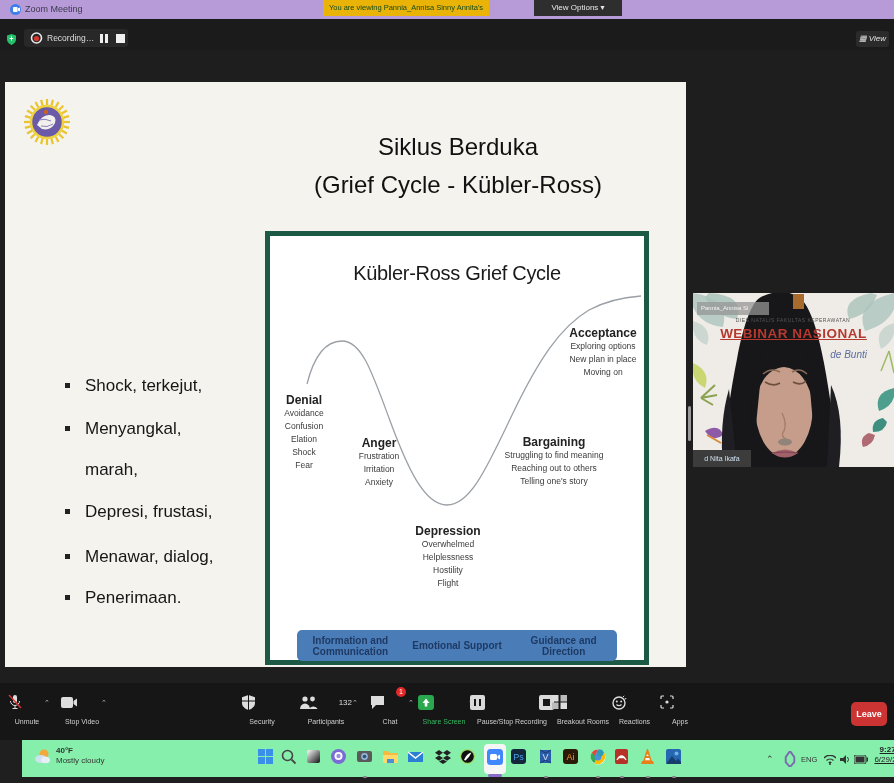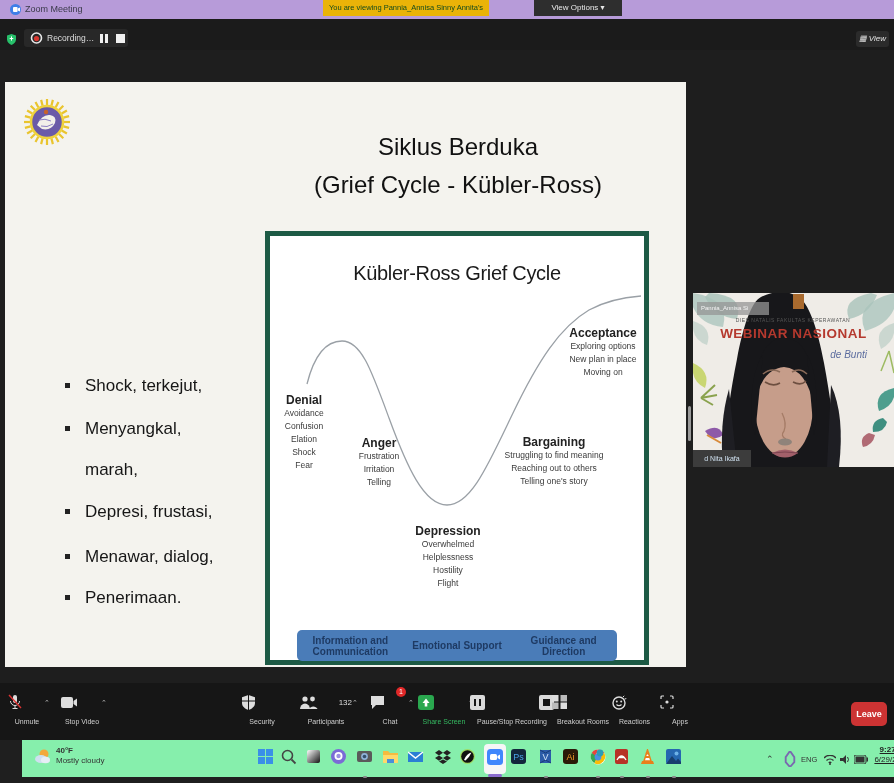--- a/index.html
+++ b/index.html
@@ -34,21 +34,21 @@
   .lbl b { display:block; font-size:12px; color:#222; }
   .lbl span { display:block; font-size:8.5px; line-height:13px; color:#3a3a3a; }
   #bluebar { left:27px; top:394px; width:320px; height:31px; background:#4a7cb8; border-radius:5px; display:flex; align-items:center; }
   #bluebar div { flex:1; text-align:center; color:#1e3a63; font-weight:bold; font-size:10px; line-height:11px; }
 
   
   #cam { left:693px; top:243px; width:201px; height:174px; background:#ece9e4; overflow:hidden; }
   #cam .grayband { position:absolute; left:4px; top:9px; width:72px; height:13px; background:rgba(150,150,150,.75); color:#f4f4f4; font-size:6px; line-height:13px; padding-left:4px; }
   #cam .orangesq { position:absolute; left:100px; top:1px; width:11px; height:15px; background:#a96a2e; }
   #cam .toptext { position:absolute; left:20px; top:24px; width:160px; text-align:center; font-size:5px; color:#555; letter-spacing:.5px;}
-  #cam .webinar { position:absolute; left:0px; top:33px; width:201px; text-align:center; font-size:13.5px; font-weight:bold; color:#b5392e; letter-spacing:0.5px; }
+  #cam .webinar { position:absolute; left:0px; top:33px; width:201px; text-align:center; font-size:13.5px; font-weight:bold; color:#b5392e; letter-spacing:0.5px;text-decoration:underline; }
   #cam .script { position:absolute; left:116px; top:56px; width:58px; text-align:right; font-size:10px; font-style:italic; color:#5a6b9e; }
   #cam .nametag { position:absolute; left:0; top:157px; width:58px; height:17px; background:#3c3c3c; color:#cfe0ef; font-size:7px; line-height:17px; text-align:center; }
 
   
   #toolbar { left:0; top:683px; width:894px; height:57px; background:#161616; }
   .tool { position:absolute; text-align:center; color:#cfcfcf; font-size:7px; }
   .tool .ic { height:22px; display:flex; align-items:center; justify-content:space-between; margin-bottom:5px; }
   .caret { position:absolute; color:#bbb; font-size:7px; top:16px; }
   #leave { left:851px; top:19px; width:36px; height:24px; background:#cc3333; border-radius:5px; color:#fff; font-size:9px; font-weight:bold; text-align:center; line-height:24px; }
 
@@ -156,21 +156,21 @@
           <span>Avoidance</span>
           <span>Confusion</span>
           <span>Elation</span>
           <span>Shock</span>
           <span>Fear</span>
         </div>
       <div class="lbl" style="left:79px; top:200px; width:60px;">
           <b>Anger</b>
           <span>Frustration</span>
           <span>Irritation</span>
-          <span>Telling</span>
+          <span>Anxiety</span>
         </div>
       <div class="lbl" style="left:133px; top:288px; width:90px;">
           <b>Depression</b>
           <span>Overwhelmed</span>
           <span>Helplessness</span>
           <span>Hostility</span>
           <span>Flight</span>
         </div>
       <div class="lbl" style="left:229px; top:199px; width:110px;">
           <b>Bargaining</b>

